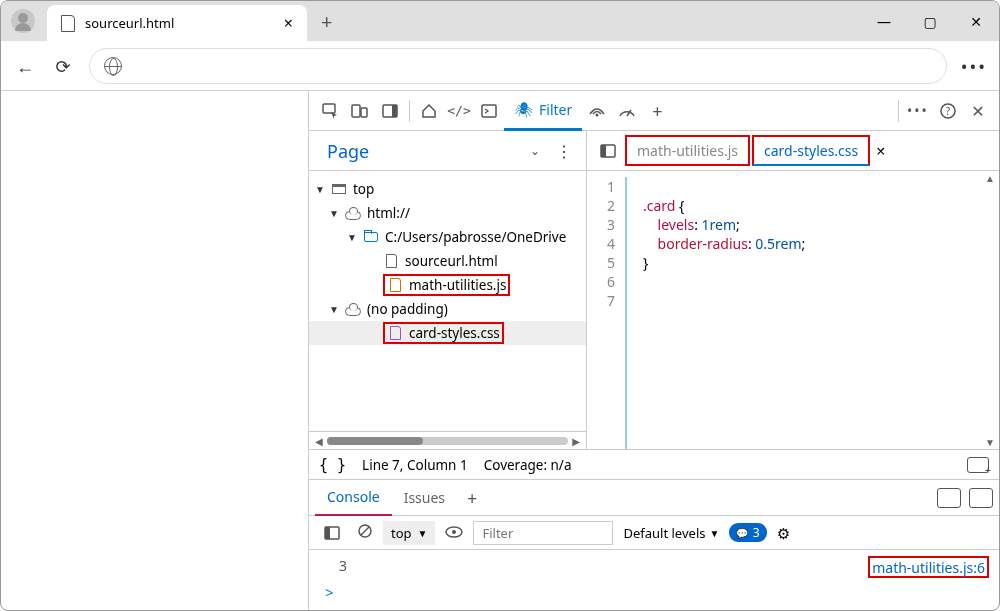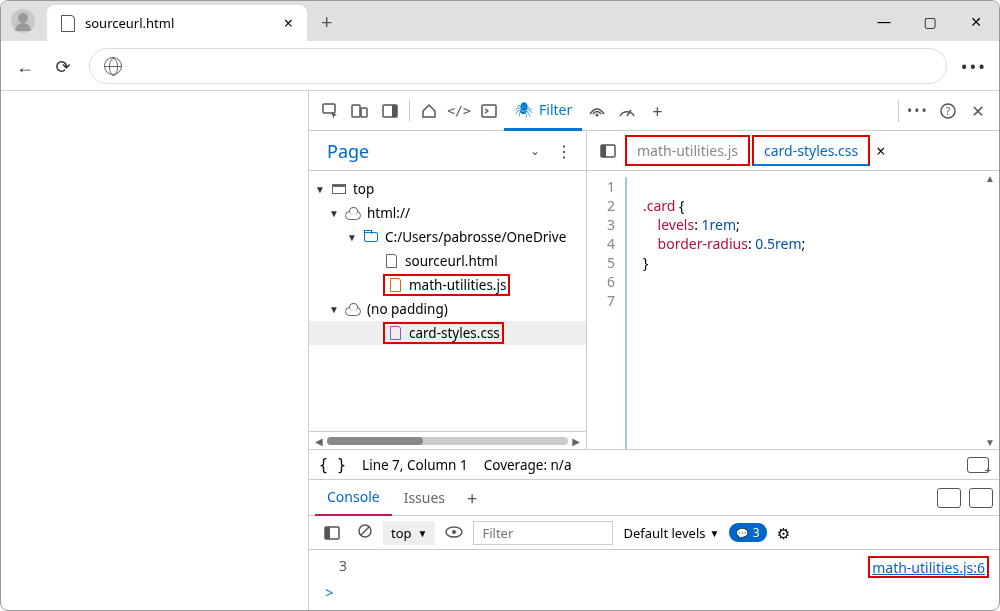--- a/index.html
+++ b/index.html
@@ -102,21 +102,21 @@
 
 .console-toolbar { height: 34px; display: flex; align-items: center; padding: 0 8px; gap: 10px; border-bottom: 1px solid #ccc; font-size: 13px; }
 .filter-input { border: 1px solid #ccc; height: 24px; padding: 0 8px; width: 140px; font-size: 13px; color: #888; }
 .scope { background: #eee; padding: 3px 8px; display: flex; align-items: center; gap: 6px; font-size: 13px; }
 .badge { background: #0066cc; color: #fff; border-radius: 9px; padding: 1px 7px; font-size: 12px; display: flex; align-items: center; gap: 4px; }
 .gear { font-size: 15px; cursor: pointer; }
 
 .console-body { padding: 6px 10px; font-family: Consolas, monospace; font-size: 14px; }
 .log-row { display: flex; height: 22px; }
 .log-row .val { color: #555; padding-left: 20px; }
-.log-row .src { margin-left: auto; color: #0066cc; text-decoration: underline; }
+.log-row .src { margin-left: auto; color: #0066cc; }
 .prompt { color: #0078d4; padding: 4px 6px; font-size: 15px; }
 </style>
 </head>
 <body>
 
 <div class="titlebar">
   <div class="avatar"></div>
   <div class="tab">
     <div class="tab-icon"></div>
     <span>sourceurl.html</span>

